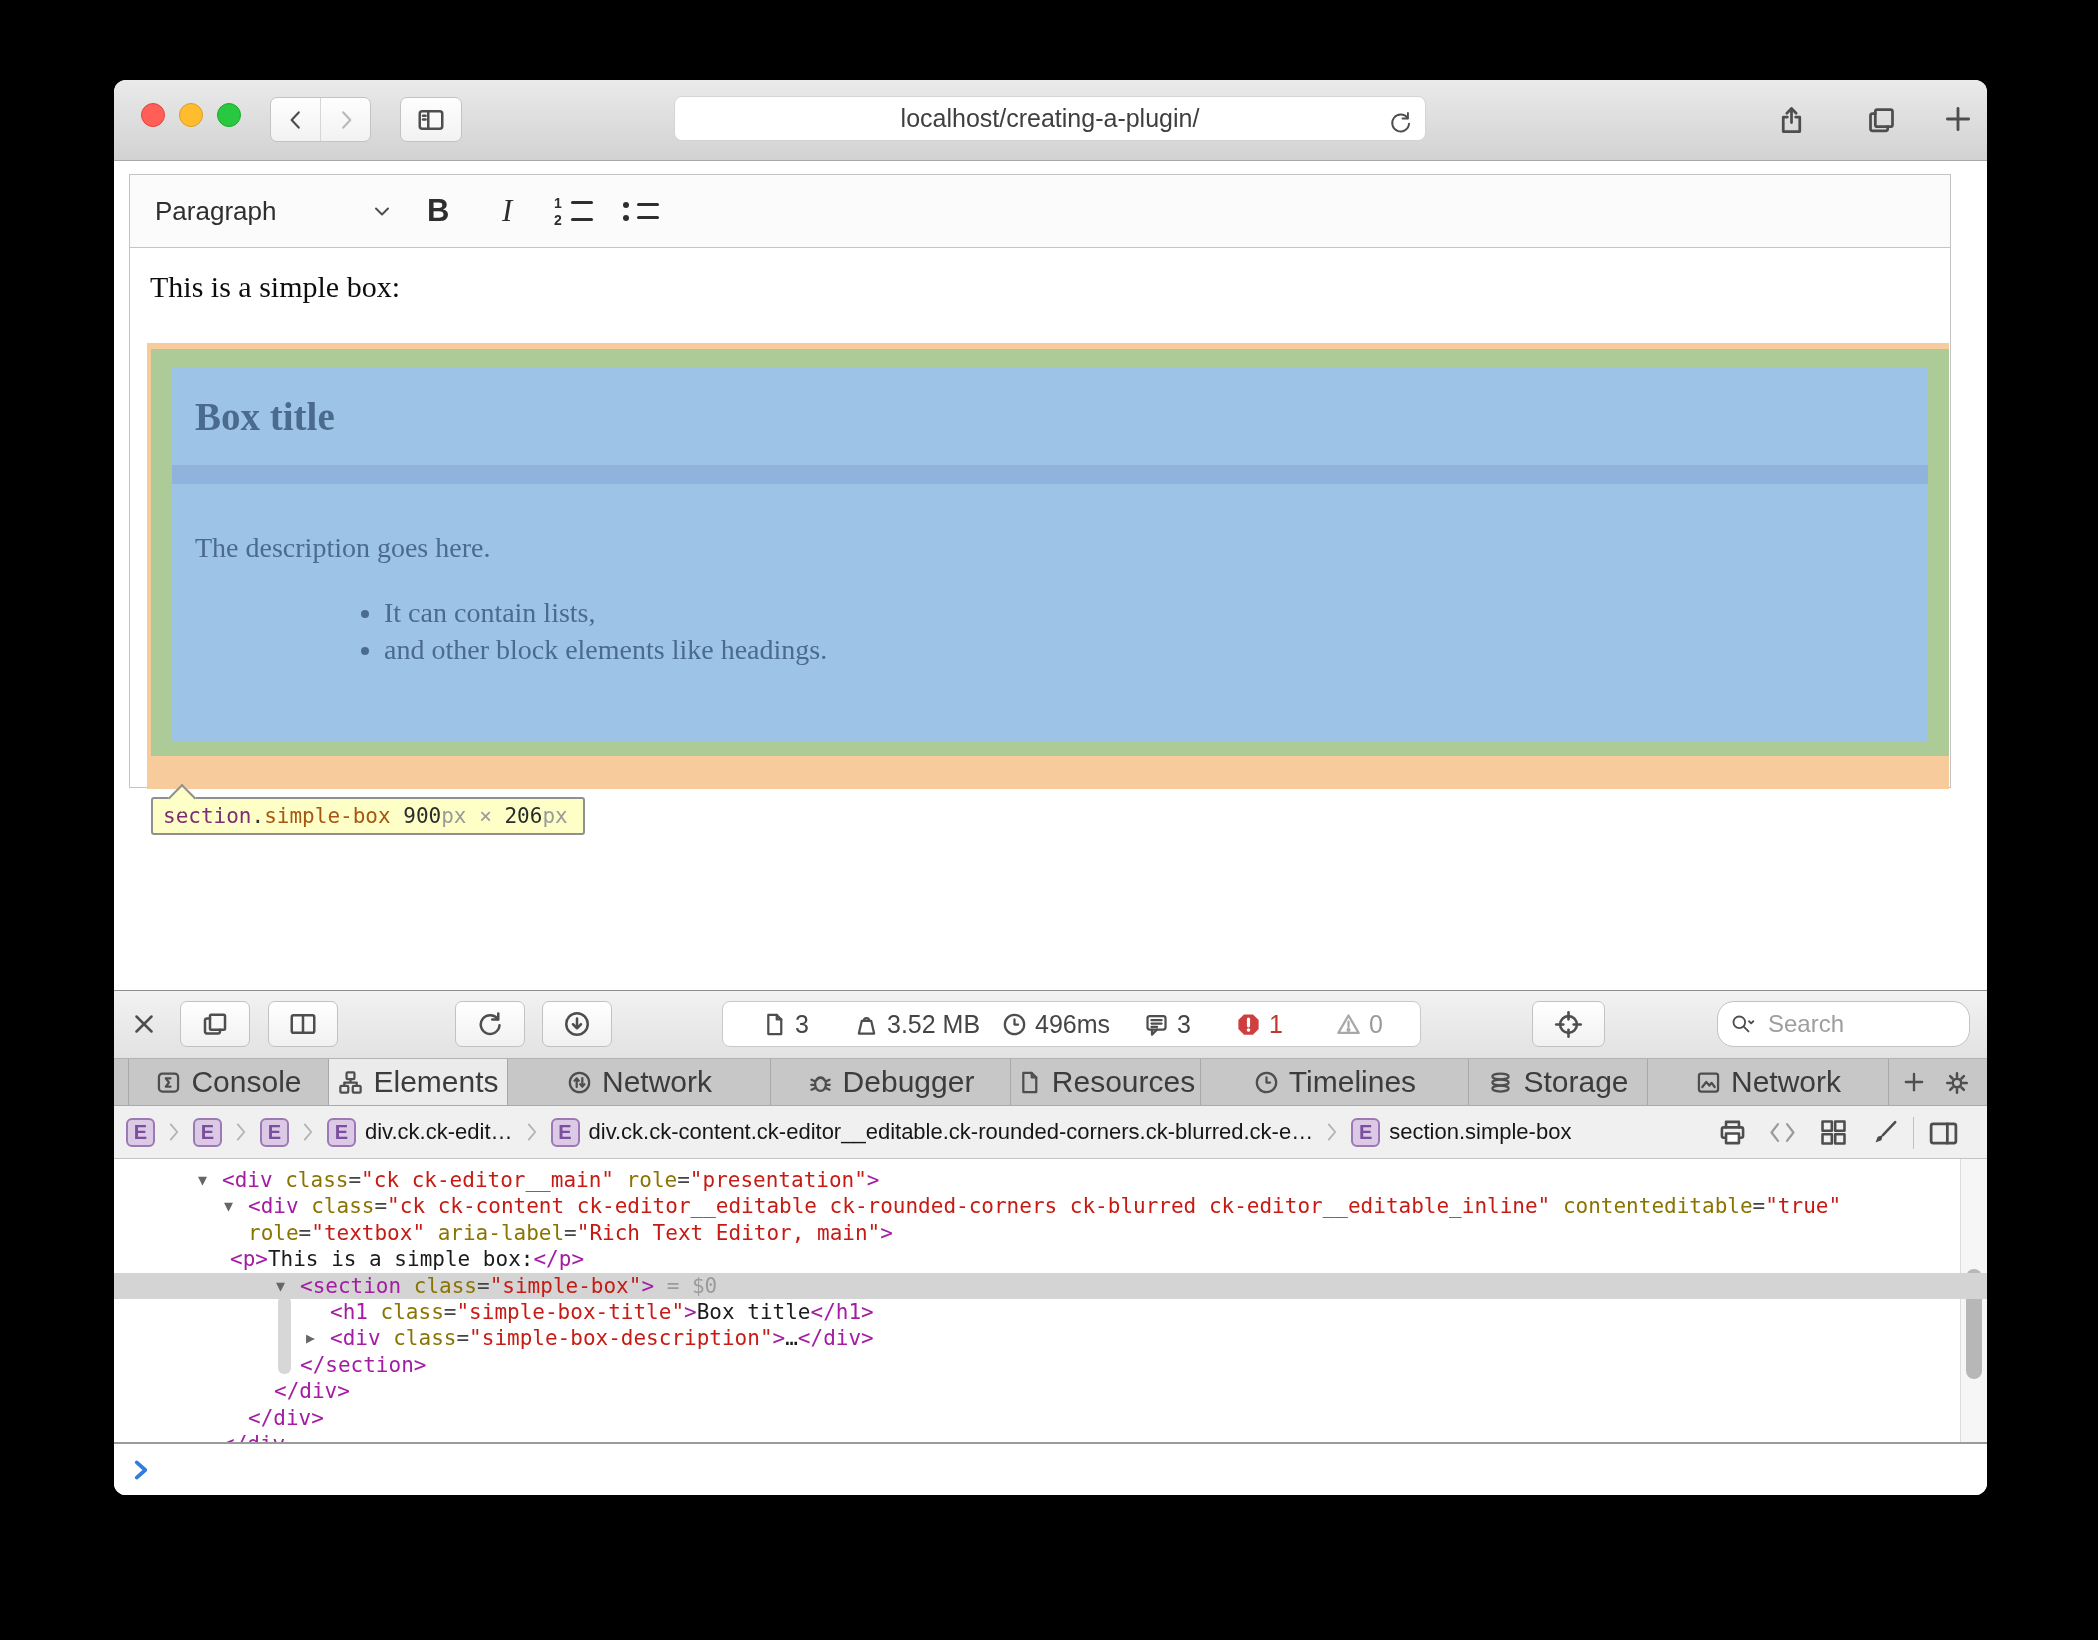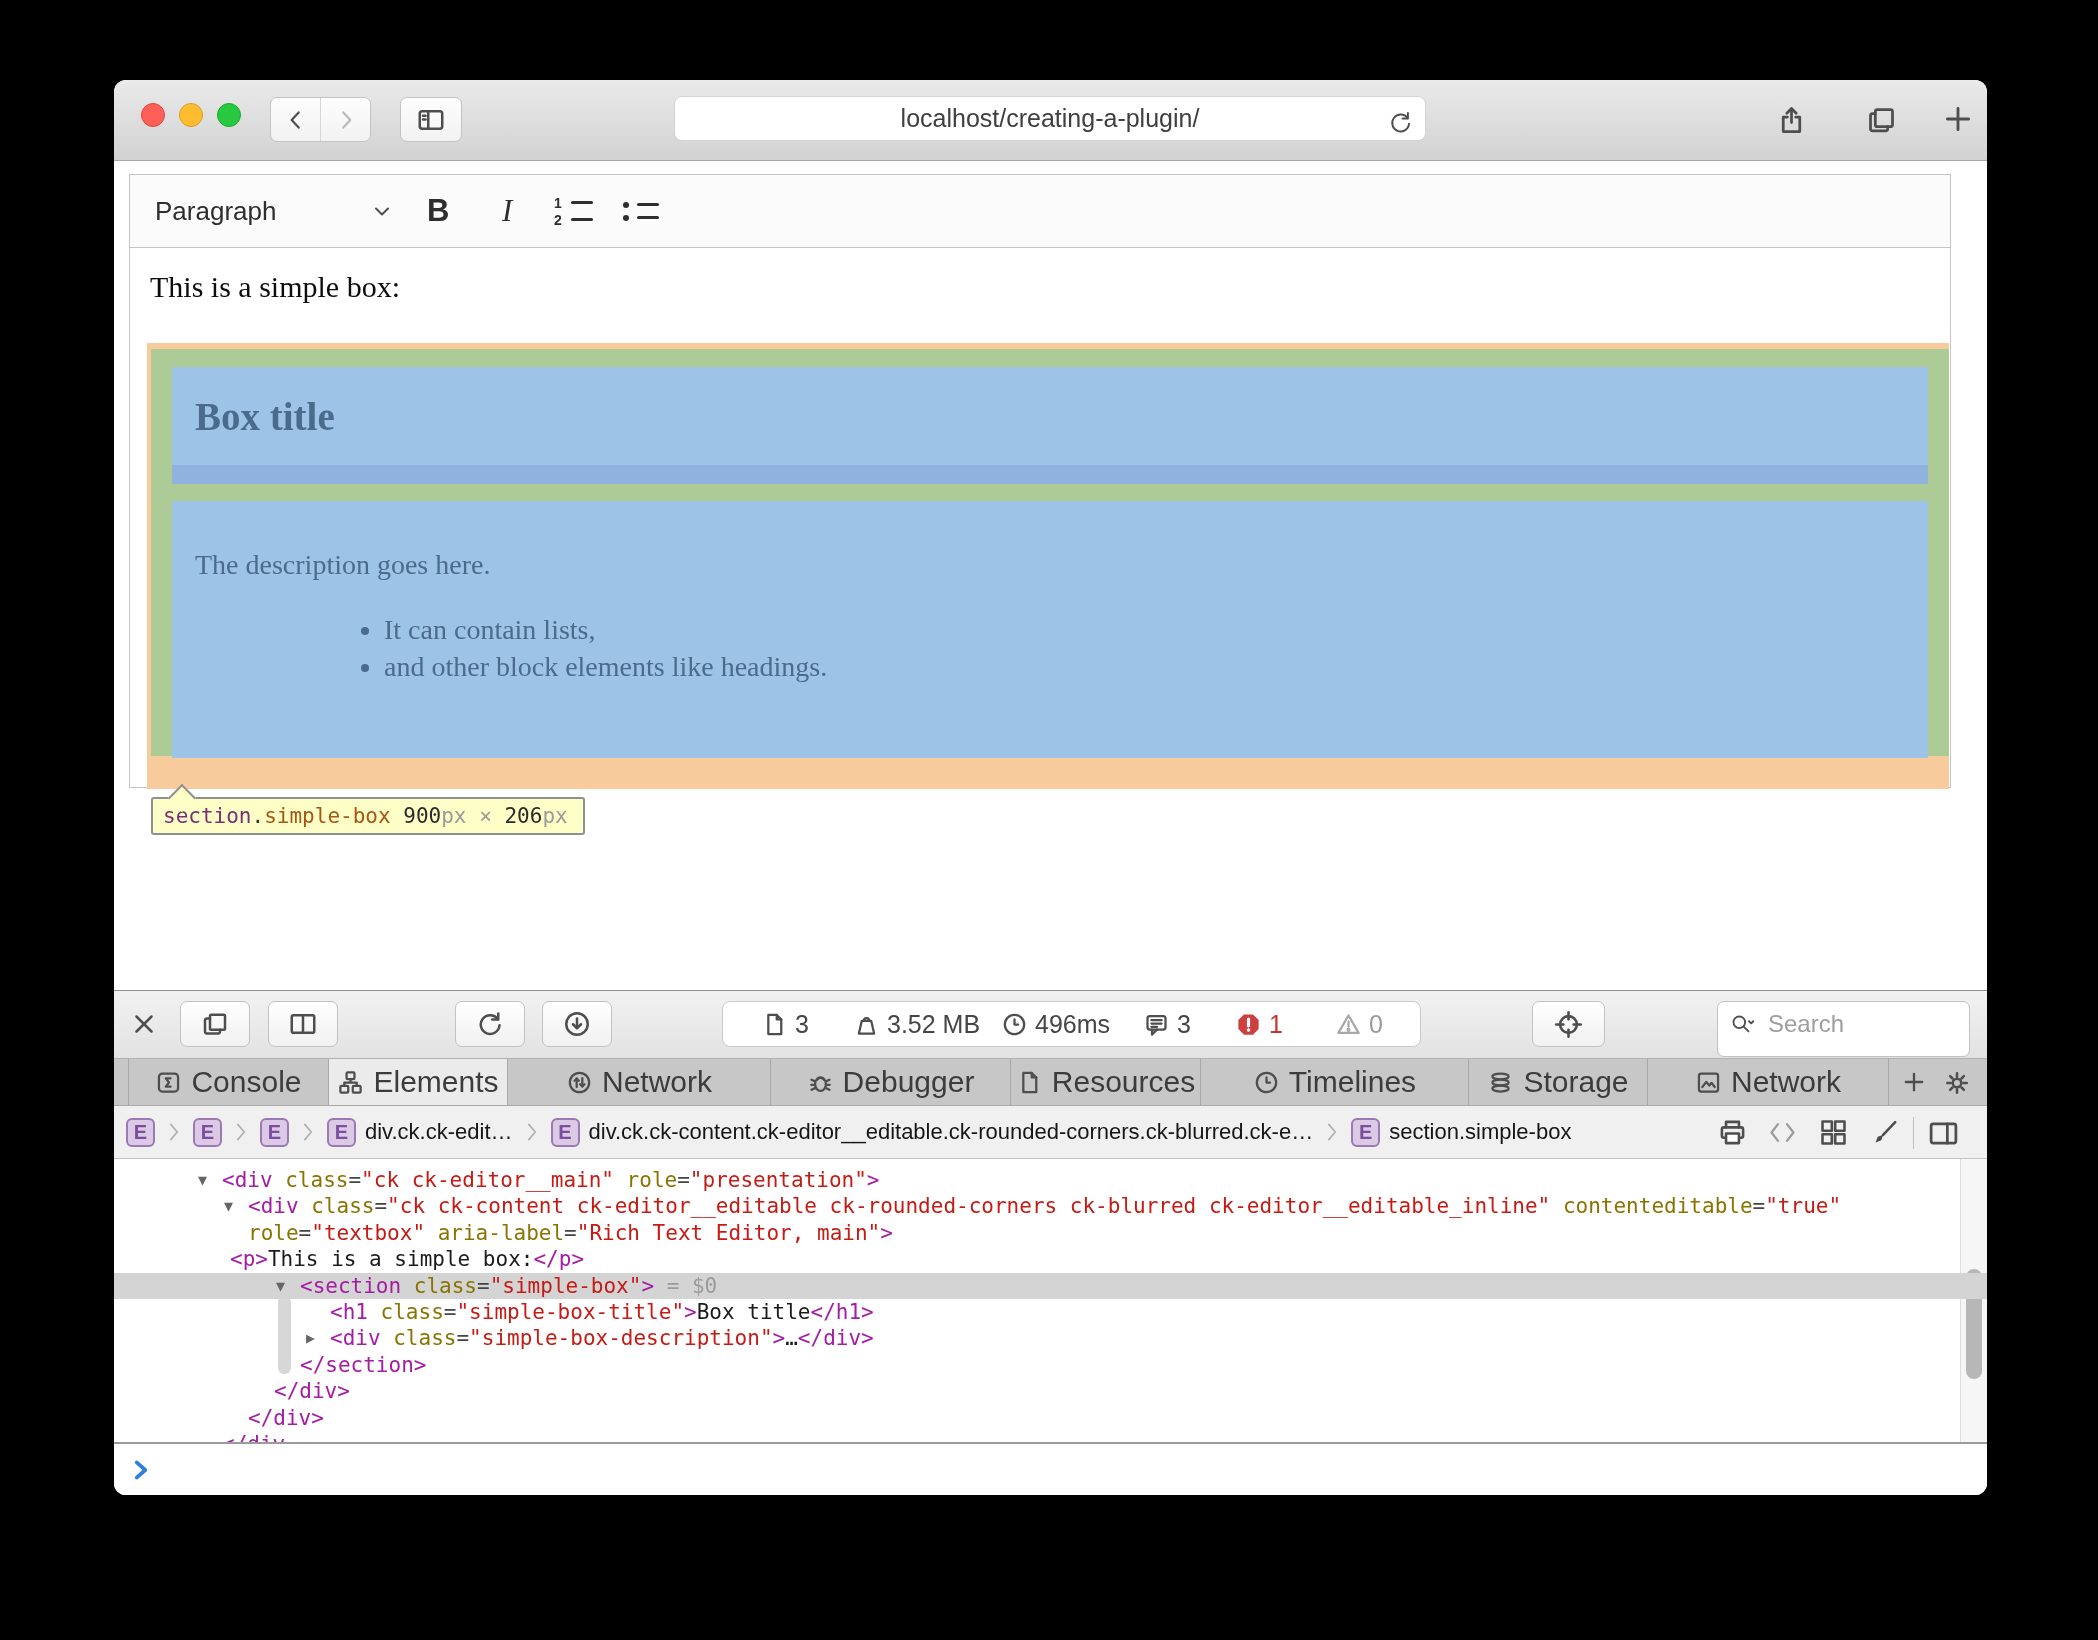--- a/index.html
+++ b/index.html
@@ -34,37 +34,37 @@
   .listwrap .num{font-size:14px;font-weight:700;color:#2e2e2e;line-height:10px;}
   .listwrap .dot{width:6px;height:6px;border-radius:50%;background:#2e2e2e;margin-left:3px;}
   .listwrap .bar{width:22px;height:3.5px;background:#2e2e2e;border-radius:2px;}
   .intro{position:absolute;left:36px;top:190px;font-family:"Liberation Serif",serif;font-size:30px;color:#0d0d0d;}
   
   .ov{position:absolute;}
   .ov-margin{left:33px;top:263px;width:1802px;height:446px;}
   .ov-padding{left:37px;top:269px;width:1798px;height:407px;}
   .ov-title{left:58px;top:287px;width:1756px;height:98px;display:flex;align-items:center;}
   .ov-strip{left:58px;top:385px;width:1756px;height:19px;}
-  .ov-desc{left:58px;top:404px;width:1756px;height:257px;color:#4b6b8d;font-family:"Liberation Serif",serif;margin-top:17px;}
+  .ov-desc{left:58px;top:404px;width:1756px;height:257px;color:#4b6b8d;font-family:"Liberation Serif",serif;}
   .box-title{padding-left:23px;font-family:"Liberation Serif",serif;font-weight:700;font-size:39px;color:#4b6b8d;}
   .ov-desc p{margin:48px 0 0 23px;font-size:28px;}
   .ov-desc ul{margin:30px 0 0 0;padding-left:212px;font-size:28px;line-height:37px;}
   
   .tip{position:absolute;left:37px;top:717px;width:434px;height:38px;background:#fdffc6;border:2px solid #909090;border-radius:3px;box-sizing:border-box;display:flex;align-items:center;padding-left:10px;font-family:"DejaVu Sans Mono",monospace;font-size:21px;white-space:pre;z-index:5;}
   .tip-arrow{position:absolute;left:58px;top:708px;width:18px;height:18px;background:#fdffc6;border-left:2px solid #909090;border-top:2px solid #909090;transform:rotate(45deg);z-index:6;}
   .tip .t-tag{color:#7d2d74;} .tip .t-dot{color:#333;} .tip .t-class{color:#a85614;} .tip .t-num{color:#2b2b2b;} .tip .t-unit{color:#9b9b9b;}
   
   .devtools{position:absolute;left:0;top:910px;width:1873px;height:505px;border-top:1px solid #8f8f8f;background:#ececec;box-sizing:border-box;}
   .dt-toolbar{position:absolute;top:0;left:0;right:0;height:67px;background:linear-gradient(#f2f2f2,#e2e2e2);}
   .dt-x{position:absolute;left:15px;top:18px;}
   .dt-btn{position:absolute;top:10px;height:46px;background:linear-gradient(#fff,#f1f1f1);border:1px solid #c2c2c2;border-radius:7px;display:flex;align-items:center;justify-content:center;box-sizing:border-box;}
   .dt-pill{position:absolute;left:608px;top:10px;width:699px;height:46px;background:#fff;border:1px solid #c9c9c9;border-radius:8px;box-sizing:border-box;}
   .stat{position:absolute;top:0;height:44px;display:flex;align-items:center;gap:7px;font-size:25px;color:#454545;}
   .stat .val-error{color:#c0392b;} .stat .val-warn{color:#9a9a9a;}
-  .dt-search{position:absolute;left:1603px;top:10px;width:253px;height:56px;background:#fff;border:1px solid #c2c2c2;border-radius:7px;box-sizing:border-box;}
+  .dt-search{position:absolute;left:1603px;top:10px;width:253px;height:46px;background:#fff;border:1px solid #c2c2c2;border-radius:17px;box-sizing:border-box;}
   .dt-search input{position:absolute;left:48px;top:0;width:195px;height:42px;border:none;outline:none;font-size:24px;color:#444;background:transparent;font-family:"Liberation Sans",sans-serif;}
   .dt-search input::placeholder{color:#9e9e9e;}
   .dt-search .mag{position:absolute;left:10px;top:9px;}
   .dt-tabs{position:absolute;top:67px;left:0;right:0;height:48px;background:#c7c7c7;border-top:1px solid #b2b2b2;border-bottom:1px solid #a9a9a9;box-sizing:border-box;}
   .dt-tab{position:absolute;top:0;height:46px;display:flex;align-items:center;justify-content:center;gap:9px;font-size:30px;color:#3c3c3c;border-right:1px solid #a8a8a8;box-sizing:border-box;}
   .dt-tab.first{border-left:1px solid #a8a8a8;}
   .dt-tab.selected{background:#ebebeb;}
   .tab-extra{position:absolute;top:9px;}
   .dt-crumbbar{position:absolute;top:115px;left:0;right:0;height:53px;background:#f0f0f0;border-bottom:1px solid #c3c3c3;display:flex;align-items:center;padding-left:12px;box-sizing:border-box;font-size:22px;color:#161616;}
   .crumb{display:flex;align-items:center;gap:9px;white-space:nowrap;}

